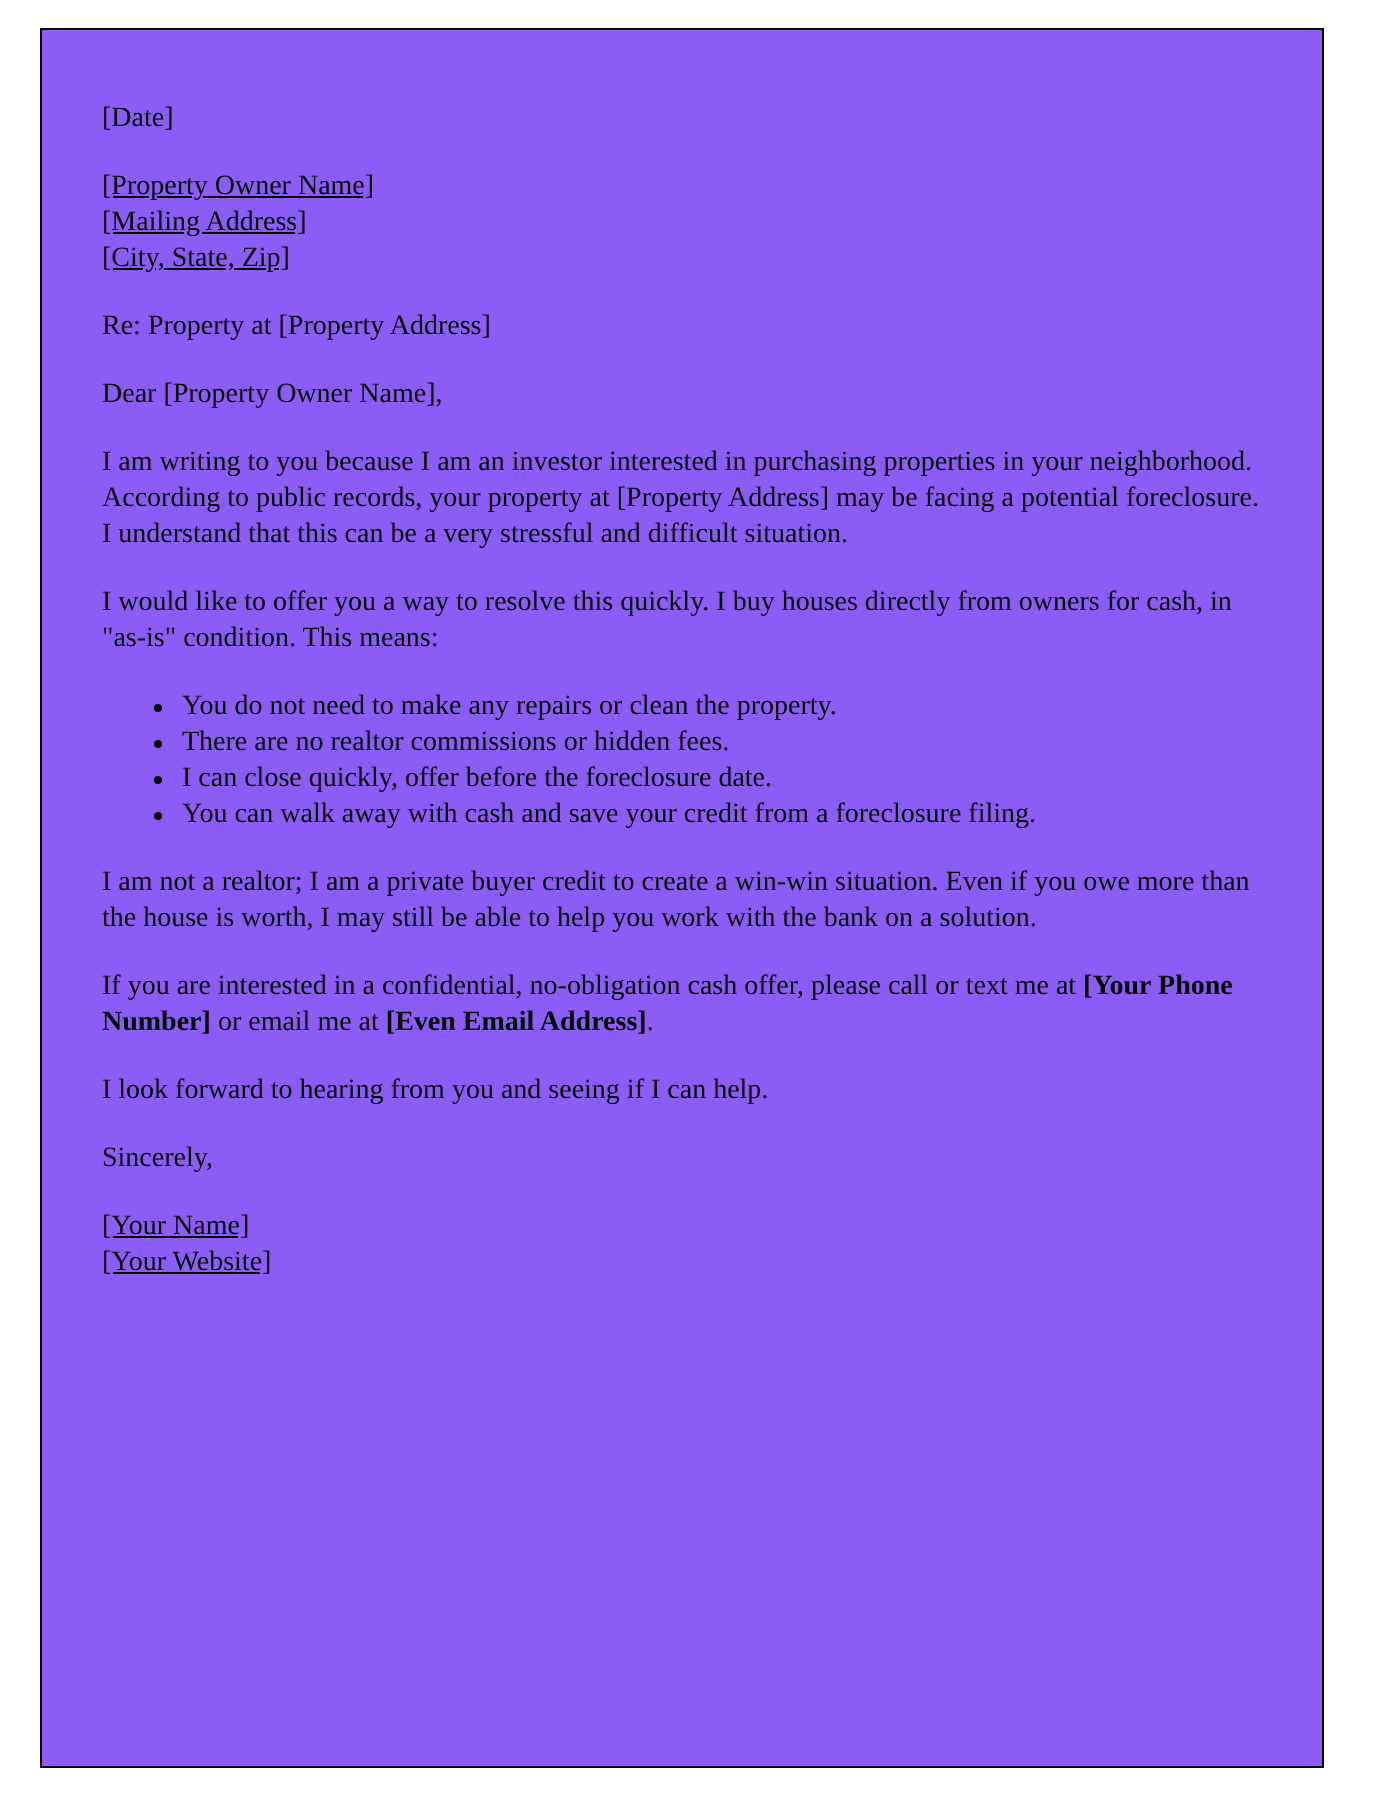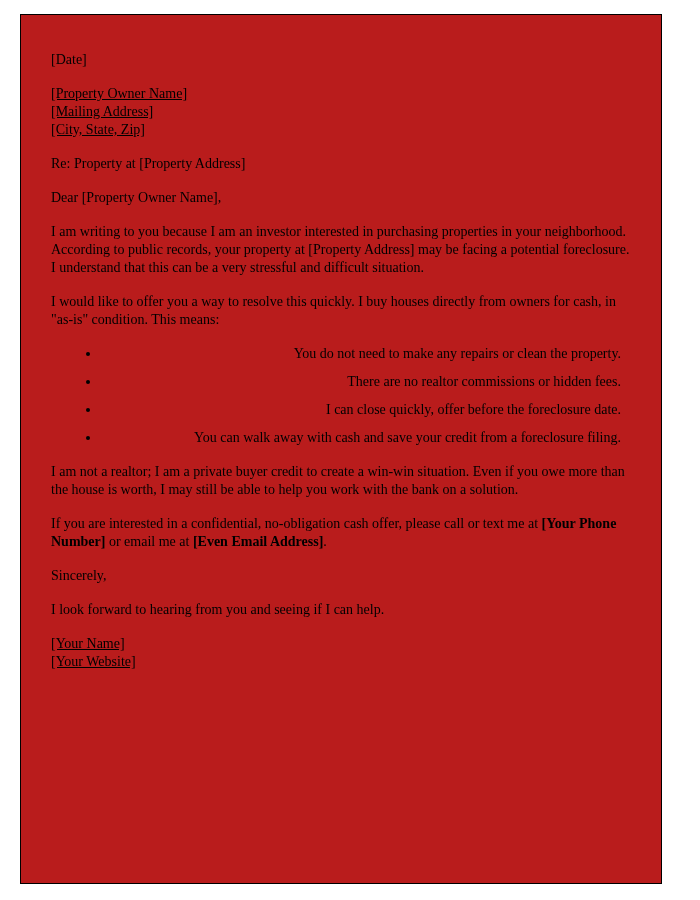--- a/index.html
+++ b/index.html
@@ -11,21 +11,21 @@
     font-family: "Liberation Serif", "DejaVu Serif", serif;
   }
   .page {
     position: absolute;
     left: 20px;
     top: 14px;
     width: 642px;
     height: 870px;
     border: 1px solid #000000;
     box-sizing: border-box;
-    background: #b91c1c;
+    background: #8b5cf6;
     overflow: hidden;
   }
   .content {
     padding: 36px 30px 30px 30px;
     color: #000000;
     font-size: 14px;
     line-height: 18px;
   }
   .block {
     margin: 0 0 16px 0;
@@ -33,23 +33,22 @@
   .line {
     display: block;
     text-decoration: underline;
   }
   ul.bullets {
     margin: 16px 0;
     padding-left: 40px;
     list-style-type: disc;
   }
   ul.bullets li {
-    margin: 10px;
+    margin: 0;
     padding: 0;
-    text-align: right;
   }
   .bold {
     font-weight: bold;
   }
 </style>
 </head>
 <body>
 
 <div class="page">
   <div class="content">
@@ -74,23 +73,23 @@
       <li>You do not need to make any repairs or clean the property.</li>
       <li>There are no realtor commissions or hidden fees.</li>
       <li>I can close quickly, offer before the foreclosure date.</li>
       <li>You can walk away with cash and save your credit from a foreclosure filing.</li>
     </ul>
 
     <p class="block">I am not a realtor; I am a private buyer credit to create a win-win situation. Even if you owe more than the house is worth, I may still be able to help you work with the bank on a solution.</p>
 
     <p class="block"><span>If you are interested in a confidential, no-obligation cash offer, please call or text me at </span><span class="bold">[Your Phone Number]</span><span> or email me at </span><span class="bold">[Even Email Address]</span><span>.</span></p>
 
+    <p class="block">I look forward to hearing from you and seeing if I can help.</p>
+
     <p class="block">Sincerely,</p>
-
-    <p class="block">I look forward to hearing from you and seeing if I can help.</p>
 
     <div class="block">
       <span class="line">[Your Name]</span>
       <span class="line">[Your Website]</span>
     </div>
 
   </div>
 </div>
 
 </body></html>

